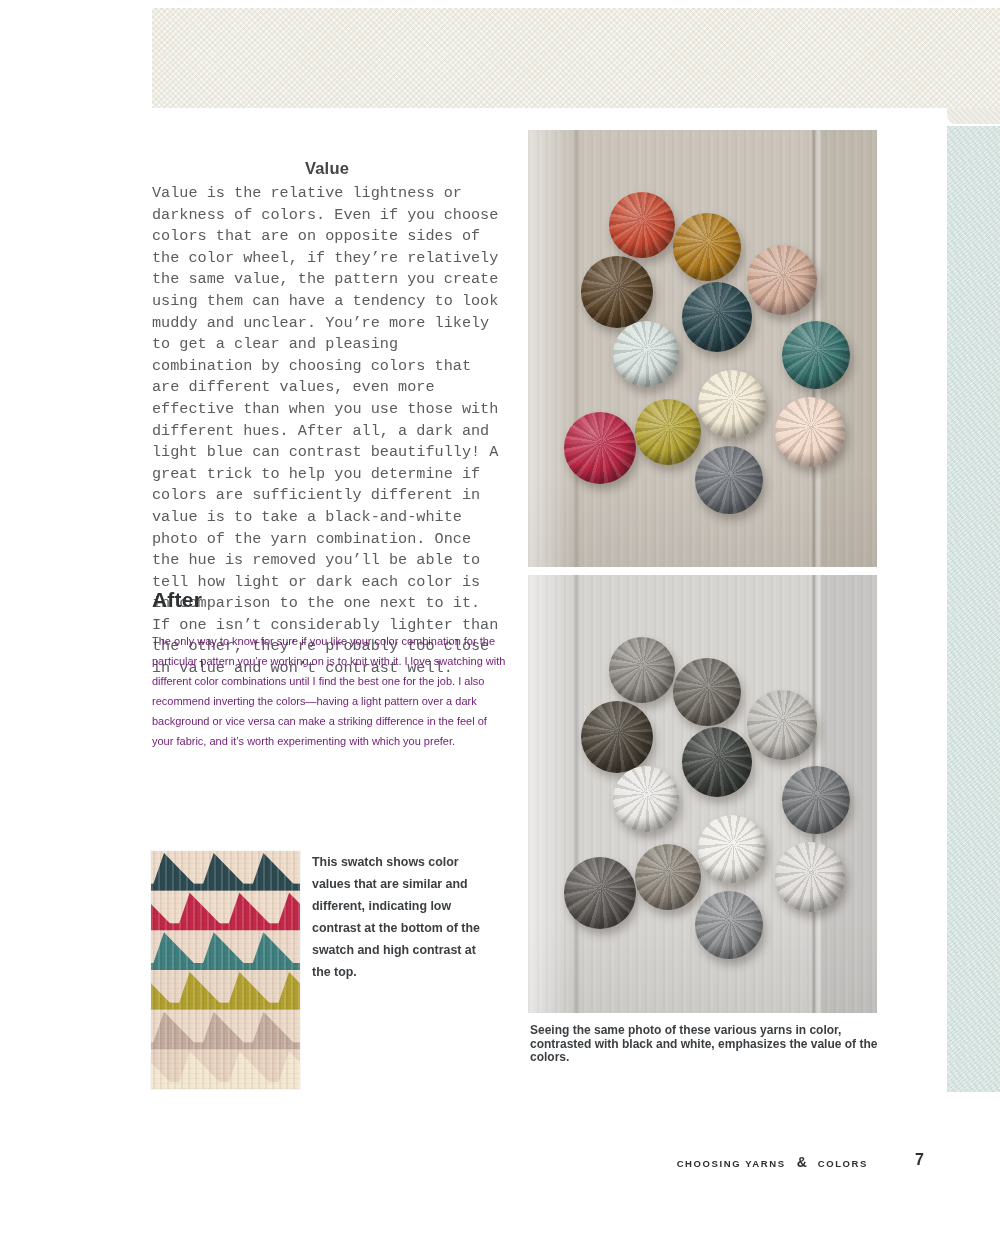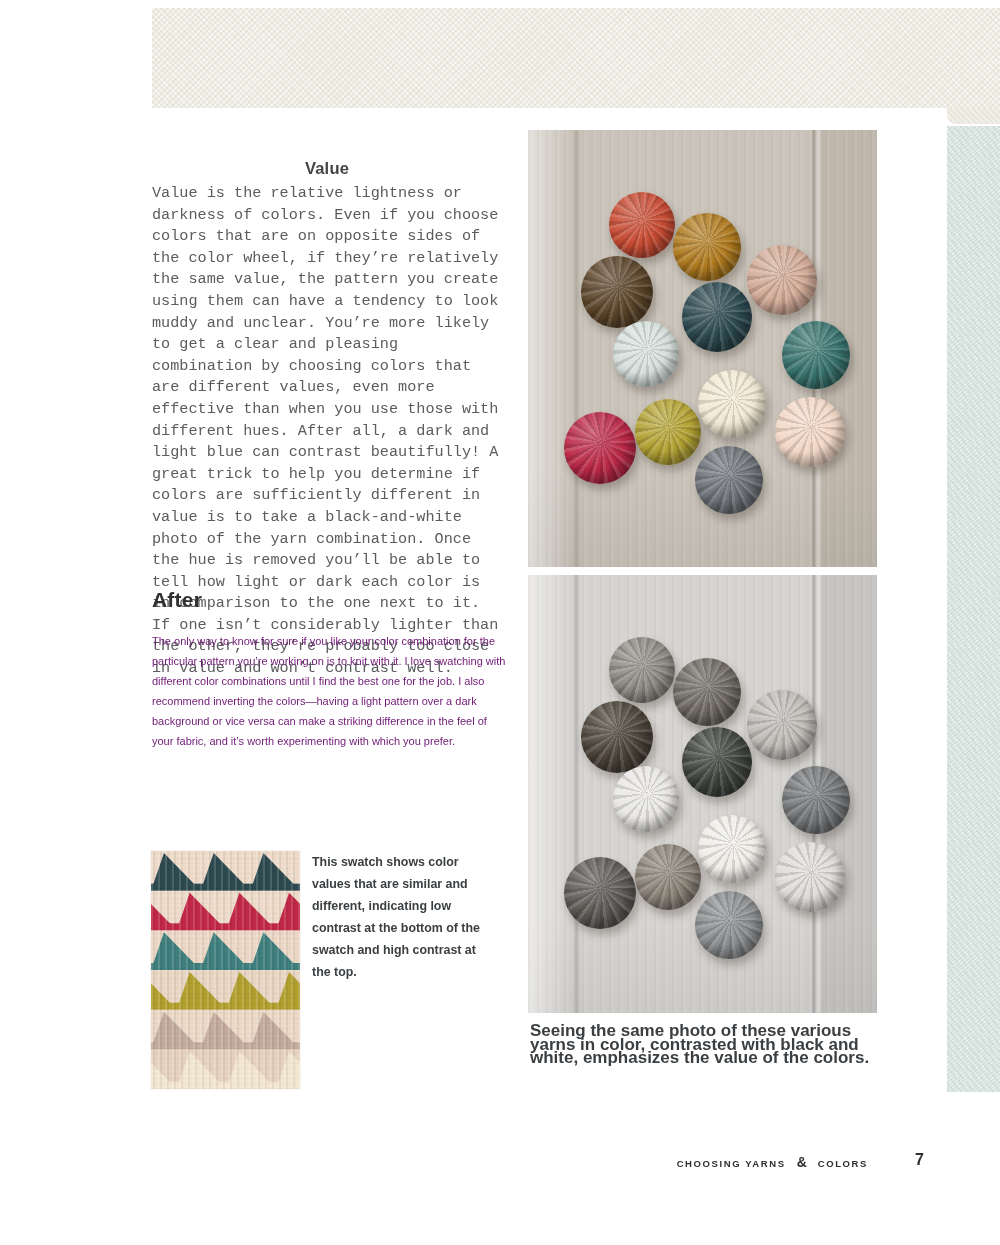--- a/index.html
+++ b/index.html
@@ -80,21 +80,21 @@
       repeating-linear-gradient(90deg, rgba(105,105,105,0.05) 0 2px, rgba(255,255,255,0.06) 2px 5px, rgba(0,0,0,0) 5px 9px),
       linear-gradient(90deg, rgba(255,255,255,0.55) 0px, rgba(255,255,255,0) 42px),
       linear-gradient(90deg, rgba(0,0,0,0) 46px, rgba(85,85,85,0.30) 48px, rgba(0,0,0,0) 52px),
       linear-gradient(90deg, rgba(0,0,0,0) 283px, rgba(85,85,85,0.36) 286px, rgba(255,255,255,0.30) 289px, rgba(0,0,0,0) 293px),
       linear-gradient(90deg, rgba(0,0,0,0) 293px, rgba(110,110,110,0.15) 293px),
       linear-gradient(0deg, rgba(0,0,0,0.05) 0%, rgba(0,0,0,0) 22%);
   }
   .yarn-ball{position:absolute;border-radius:50%;}
   .photo-caption{
     position:absolute;left:530px;top:1024px;width:356px;
-    font-size:17px;line-height:13.6px;font-weight:bold;color:#3b3f42;
+    font-size:12px;line-height:13.6px;font-weight:bold;color:#3b3f42;
   }
 
   
   .footer-title{
     position:absolute;top:1155px;right:132px;
     font-size:9.5px;font-weight:bold;color:#2c2e30;letter-spacing:1.6px;
     display:flex;align-items:center;gap:11px;
   }
   .footer-title .amp{font-size:14px;letter-spacing:0;position:relative;top:-1px;}
   .page-number{

